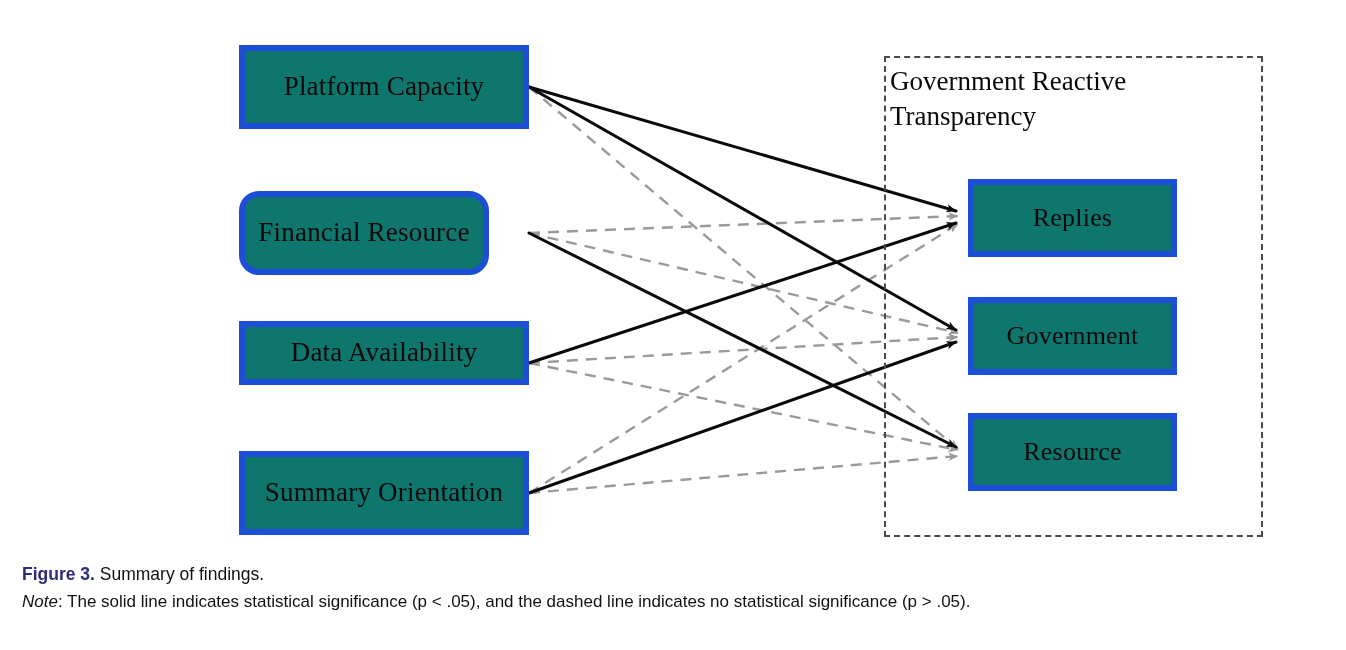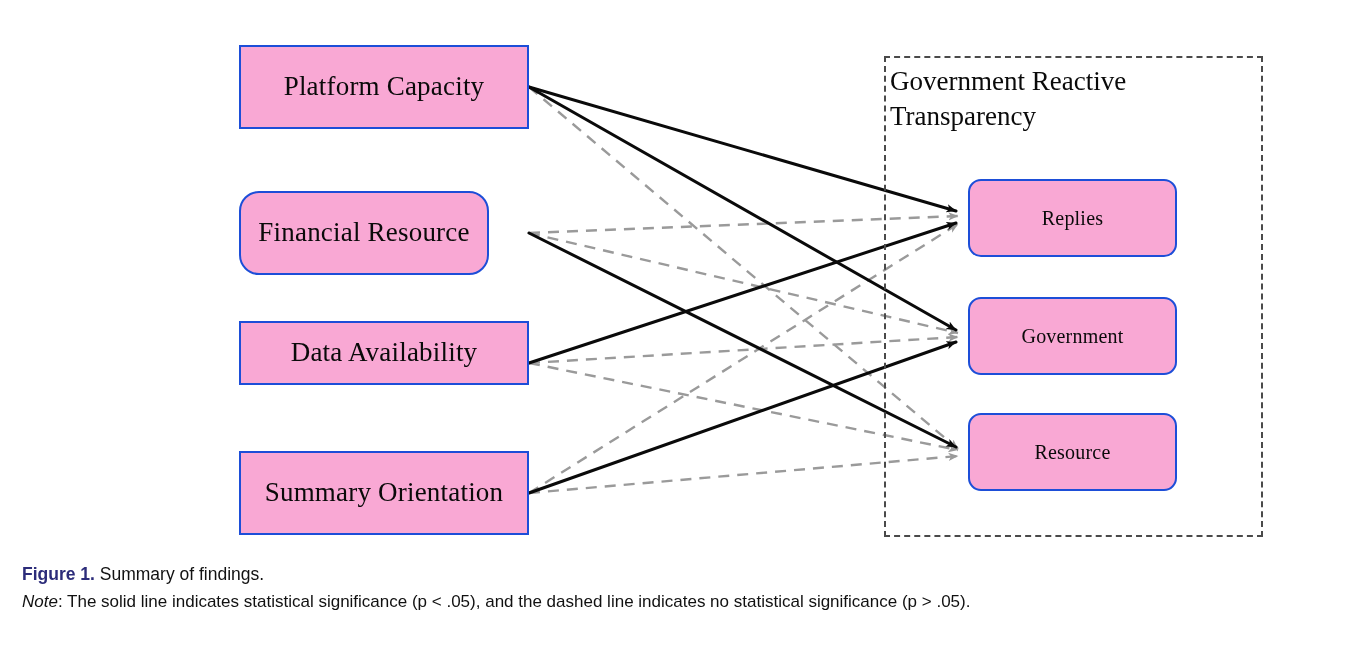--- a/index.html
+++ b/index.html
@@ -22,35 +22,34 @@
   }
   #diagram-svg {
     position: absolute;
     left: 0; top: 0;
     width: 1346px;
     height: 560px;
   }
   .node-box {
     position: absolute;
     box-sizing: border-box;
-    border: 2px solid #1d4ed8;
-    background: #f9a8d4;
+    border: 6px solid #1d4ed8;
+    background: #0f766e;
     display: flex;
     align-items: center;
     justify-content: center;
     font-family: "Liberation Serif", serif;
     color: #0a0a0a;
     font-size: 27px;
     line-height: 1.1;
     letter-spacing: 0.2px;
     white-space: nowrap;
   }
   .outcome-box {
-    font-size: 20px;
-    border-radius: 13px;
+    font-size: 26px;
   }
   #group-frame {
     position: absolute;
     box-sizing: border-box;
     border: 2px dashed #4a4a4a;
     background: transparent;
   }
   #group-title {
     position: absolute;
     text-align: left;
@@ -147,21 +146,21 @@
   </div>
   <div class="node-box outcome-box" style="left:968px; top:297px; width:209px; height:78px;">
     <span>Government</span>
   </div>
   <div class="node-box outcome-box" style="left:968px; top:413px; width:209px; height:78px;">
     <span>Resource</span>
   </div>
 
   <div id="caption-block">
     <div id="caption-line">
-      <span id="figure-label">Figure 1.</span>
+      <span id="figure-label">Figure 3.</span>
       <span id="caption-text">Summary of findings.</span>
     </div>
     <div id="note-line">
       <span id="note-label">Note</span><span>: </span><span>The solid line indicates statistical significance (p &lt; .05), and the dashed line indicates no statistical significance (p &gt; .05).</span>
     </div>
   </div>
 
 </div>
 
 </body></html>

